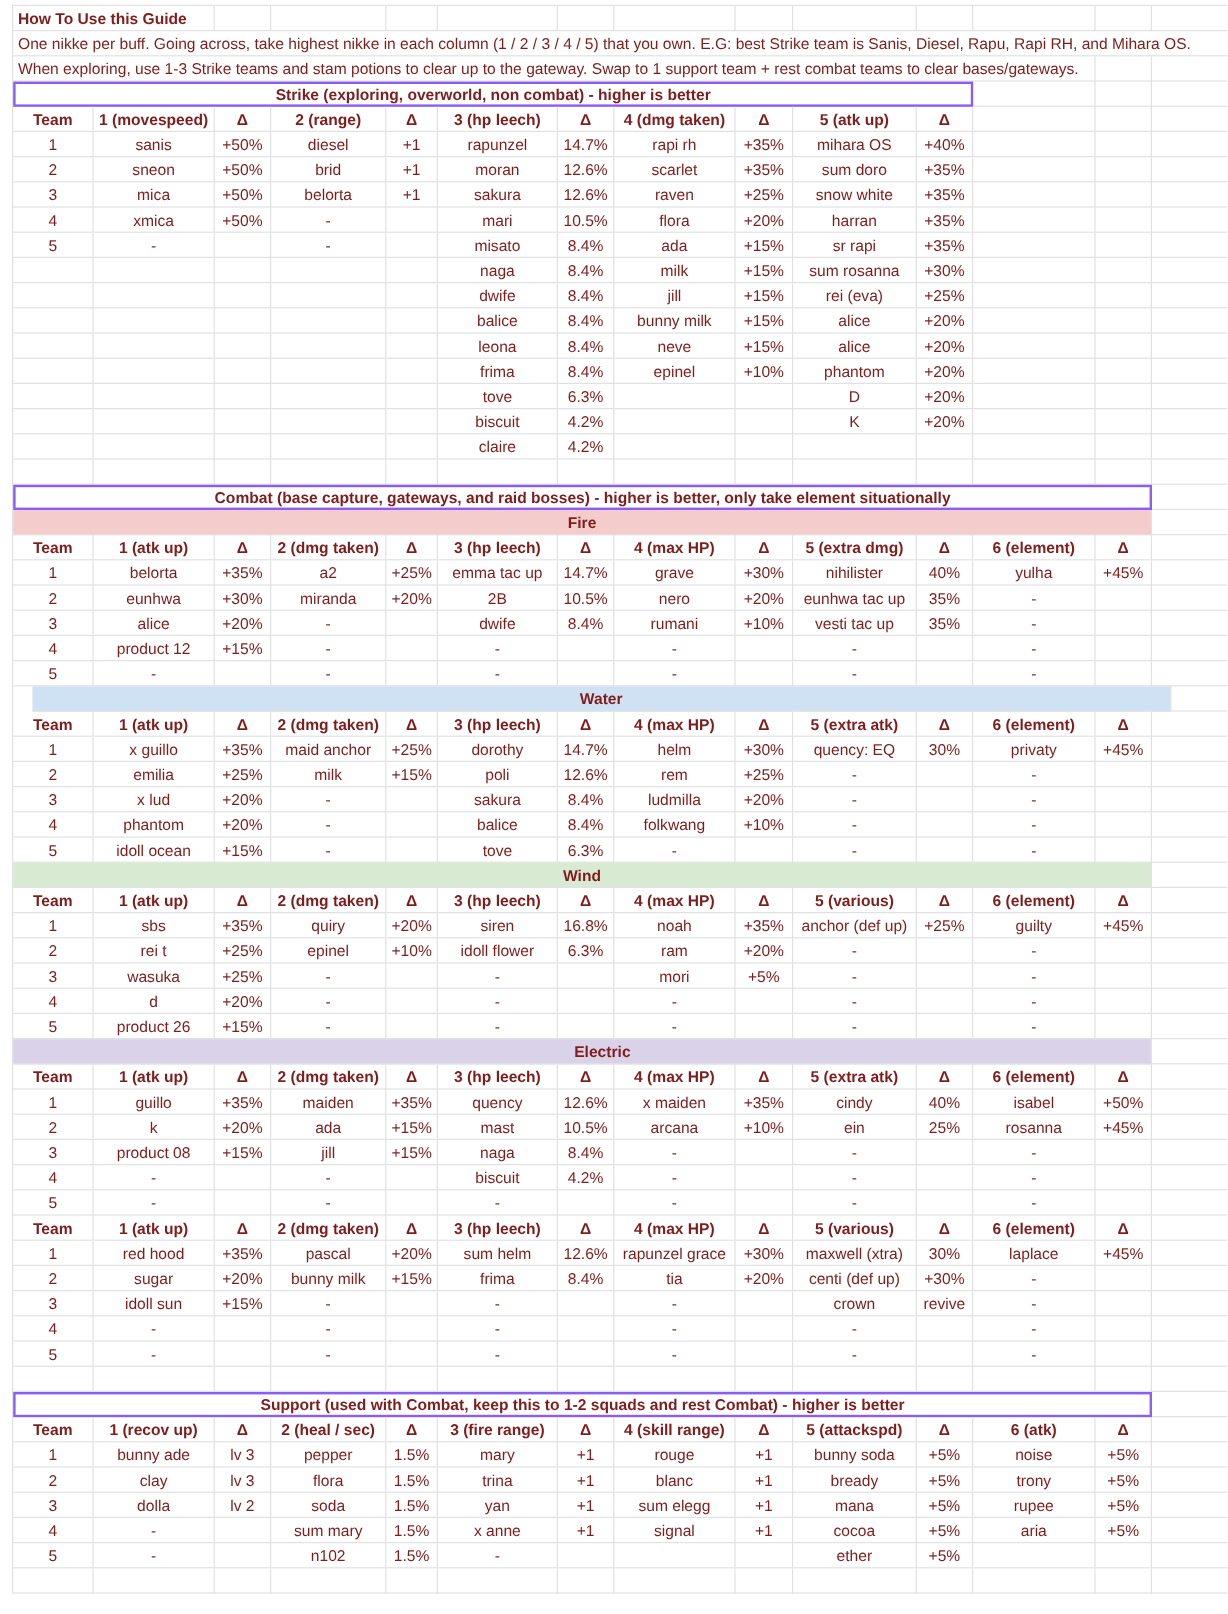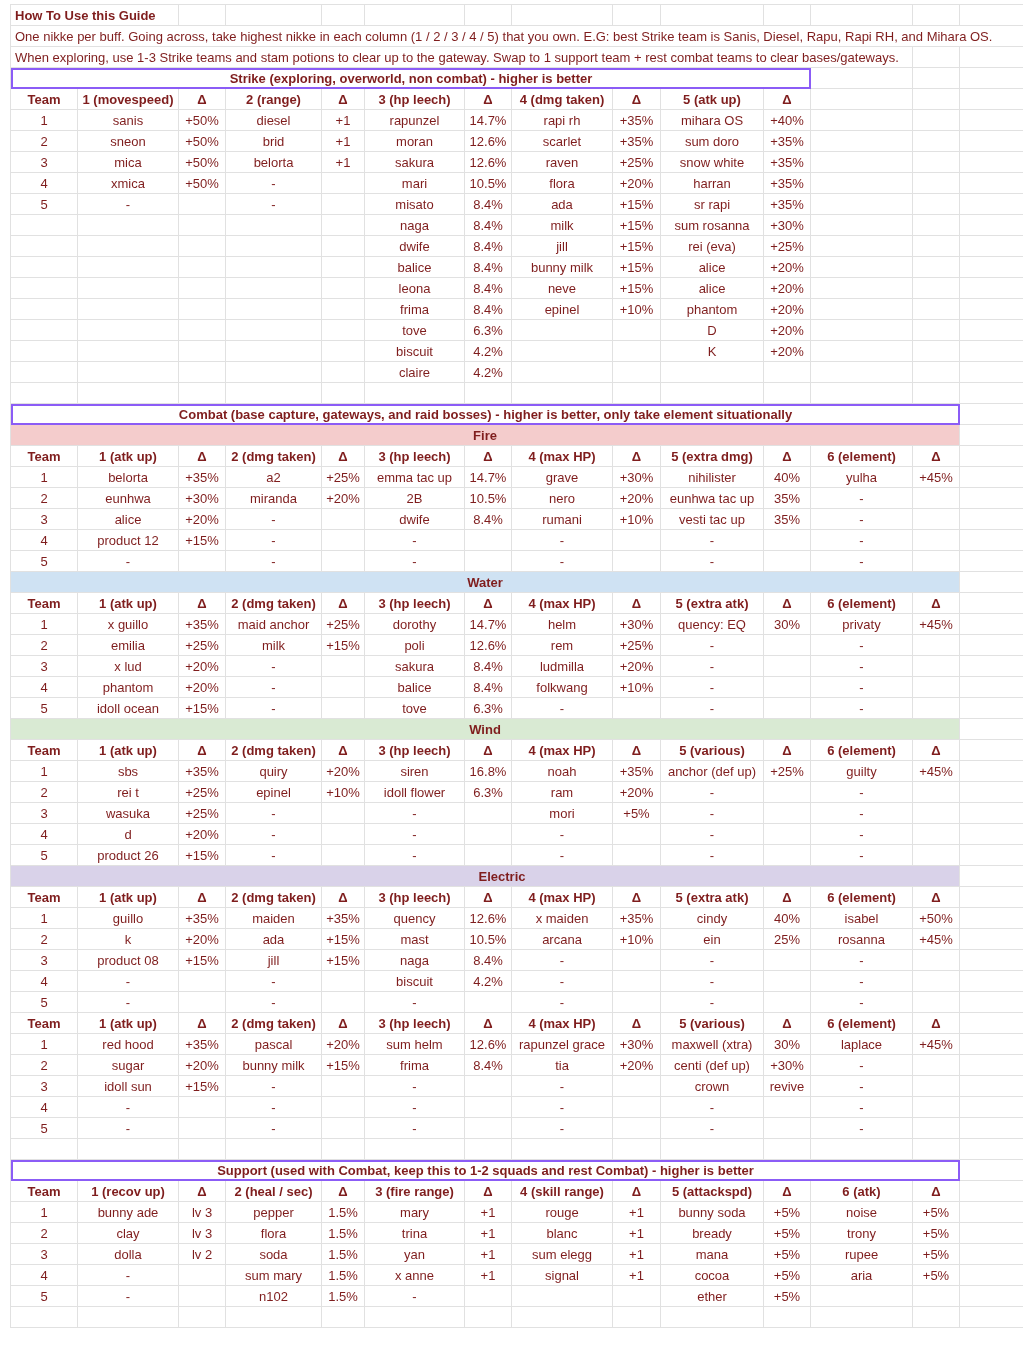--- a/index.html
+++ b/index.html
@@ -391,21 +391,21 @@
           <div class="cell c8"></div>
           <div class="cell c9">-</div>
           <div class="cell c10"></div>
           <div class="cell c11">-</div>
           <div class="cell c12"></div>
           <div class="cell c13"></div>
         </div>
       </div>
 
     <div class="trow">
-      <div class="cell sp949 band-cell" style="background: rgb(207, 226, 243);">Water</div>
+      <div class="cell sp949 band-cell" style="background: rgb(207, 226, 243); margin-left: 16px;">Water</div>
       <span class="fill"><div class="cell c13"></div></span>
     </div>
     <div class="trow hdr">
         <div class="cell c0">Team</div>
         <div class="cell c1">1 (atk up)</div>
         <div class="cell c2">Δ</div>
         <div class="cell c3">2 (dmg taken)</div>
         <div class="cell c4">Δ</div>
         <div class="cell c5">3 (hp leech)</div>
         <div class="cell c6">Δ</div>

